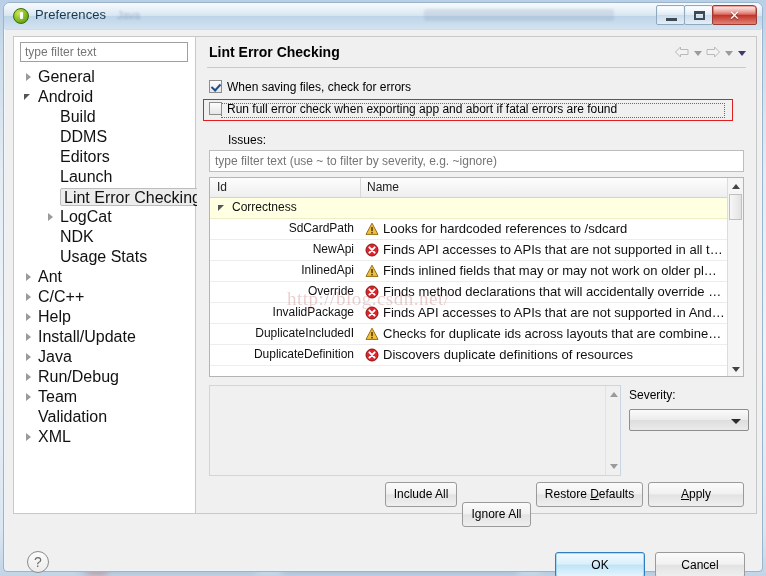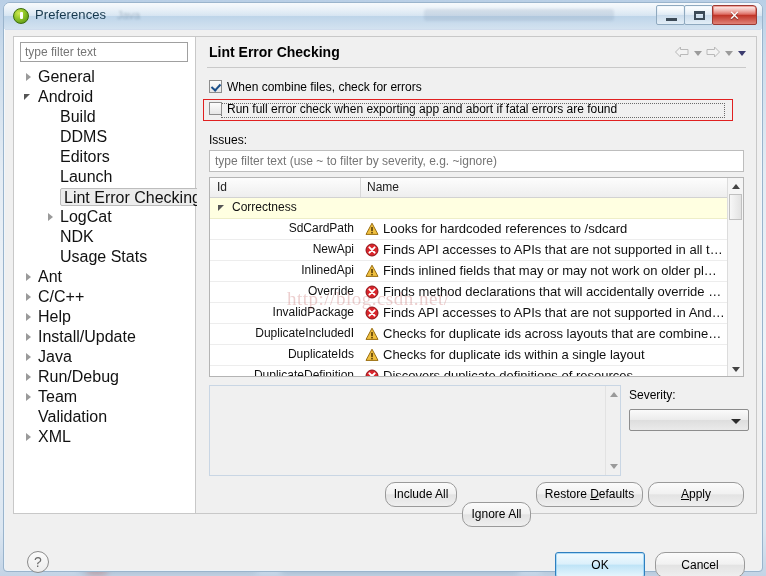--- a/index.html
+++ b/index.html
@@ -153,21 +153,21 @@
   .cbox.checked:after{
     content:"";position:absolute;left:3px;top:1px;width:4px;height:7px;
     border:solid #1a4f8a;border-width:0 2px 2px 0;transform:rotate(42deg);
   }
   .redbox{
     position:absolute;border:1px solid #e02020;box-sizing:border-box;
   }
   .dashbox{
     position:absolute;border:1px dotted #6a6a6a;box-sizing:border-box;
   }
-  .lbl-issues{position:absolute;font-size:12px;color:#000;}
+  .lbl-issues{position:absolute;font-size:12px;color:#000;margin-left:19px;}
   .issue-filter{
     position:absolute;box-sizing:border-box;border:1px solid #bdbdbd;background:#fff;
     font-size:12px;color:#8a8a8a;line-height:20px;padding-left:5px;
   }
   
   .tbl{
     position:absolute;box-sizing:border-box;border:1px solid #b4b4b4;background:#fff;
     overflow:hidden;
   }
   .thead{
@@ -227,21 +227,21 @@
     position:absolute;box-sizing:border-box;height:22px;
     border:1px solid #8d8d8d;border-radius:2px;
     background:linear-gradient(180deg,#fafafa 0%,#ececec 48%,#dedede 52%,#eaeaea 100%);
   }
   .combo .car{
     position:absolute;right:7px;top:9px;
     border-top:5px solid #2b2b2b;border-left:5px solid transparent;border-right:5px solid transparent;
   }
   .btn{
     position:absolute;box-sizing:border-box;height:25px;
-    border:1px solid #9a9a9a;border-radius:10px;
+    border:1px solid #9a9a9a;border-radius:3px;
     background:linear-gradient(180deg,#fbfbfb 0%,#f1f1f1 46%,#e3e3e3 52%,#efefef 100%);
     font-size:12px;color:#000;text-align:center;line-height:23px;
     font-family:"Liberation Sans","DejaVu Sans",sans-serif;
   }
   .btn u{text-decoration:underline;}
   .btn.default{
     border:1px solid #2f7fbf;border-radius:3px;
     background:linear-gradient(180deg,#f2fafe 0%,#dcf0fb 45%,#bfe4f7 52%,#e7f6fd 100%);
     box-shadow:0 0 0 1px rgba(120,195,240,.55) inset;
   }
@@ -388,21 +388,21 @@
                   <path d="M9.5 2 L14.5 7 L9.5 12 L9.5 9.5 L2 9.5 L2 4.5 L9.5 4.5 Z" fill="#f3f3f3" stroke="#b9b9b9" stroke-width="1"></path>
                 </svg>
               </div>
               <div class="ncar"></div>
               <div class="ncar dark"></div>
             </div>
             <div class="hsep"></div>
           </div>
 
           <div class="cbrow" style="left:12px;top:43px;">
-            <span class="cbox checked"></span><span>When combine files, check for errors</span>
+            <span class="cbox checked"></span><span>When saving files, check for errors</span>
           </div>
 
           <div class="redbox" style="left:6px;top:62px;width:530px;height:22px;"></div>
           <div class="dashbox" style="left:24px;top:66px;width:504px;height:15px;"></div>
           <div class="cbrow" style="left:12px;top:65px;">
             <span class="cbox"></span><span>Run full error check when exporting app and abort if fatal errors are found</span>
           </div>
 
           <div class="lbl-issues" style="left:12px;top:96px;">Issues:</div>
 
@@ -459,28 +459,20 @@
                 </div>
                 <div class="trow">
                   <div class="cid">DuplicateIncludedI</div>
                   <div class="cname"><span class="sicon"><svg width="14" height="14" viewBox="0 0 14 14">
                         <path d="M7 1.2 L13 12.4 L1 12.4 Z" fill="#f0c040" stroke="#9a6e10" stroke-width="1" stroke-linejoin="round"></path>
                         <rect x="6.2" y="5" width="1.6" height="4" fill="#5a3d06"></rect>
                         <rect x="6.2" y="9.8" width="1.6" height="1.6" fill="#5a3d06"></rect>
                       </svg></span><span>Checks for duplicate ids across layouts that are combine…</span></div>
                 </div>
                 <div class="trow">
-                  <div class="cid">DuplicateIds</div>
-                  <div class="cname"><span class="sicon"><svg width="14" height="14" viewBox="0 0 14 14">
-                        <path d="M7 1.2 L13 12.4 L1 12.4 Z" fill="#f0c040" stroke="#9a6e10" stroke-width="1" stroke-linejoin="round"></path>
-                        <rect x="6.2" y="5" width="1.6" height="4" fill="#5a3d06"></rect>
-                        <rect x="6.2" y="9.8" width="1.6" height="1.6" fill="#5a3d06"></rect>
-                      </svg></span><span>Checks for duplicate ids within a single layout</span></div>
-                </div>
-                <div class="trow">
                   <div class="cid">DuplicateDefinition</div>
                   <div class="cname"><span class="sicon"><svg width="14" height="14" viewBox="0 0 14 14">
                         <circle cx="7" cy="7" r="6" fill="#d9252b" stroke="#8d1116" stroke-width="1"></circle>
                         <path d="M4.4 4.4 L9.6 9.6 M9.6 4.4 L4.4 9.6" stroke="#fff" stroke-width="2" stroke-linecap="round"></path>
                       </svg></span><span>Discovers duplicate definitions of resources</span></div>
                 </div>
               </div>
             <div class="vscroll">
               <div class="ar up"></div>
               <div class="vthumb" style="top:16px;height:26px;"></div>

